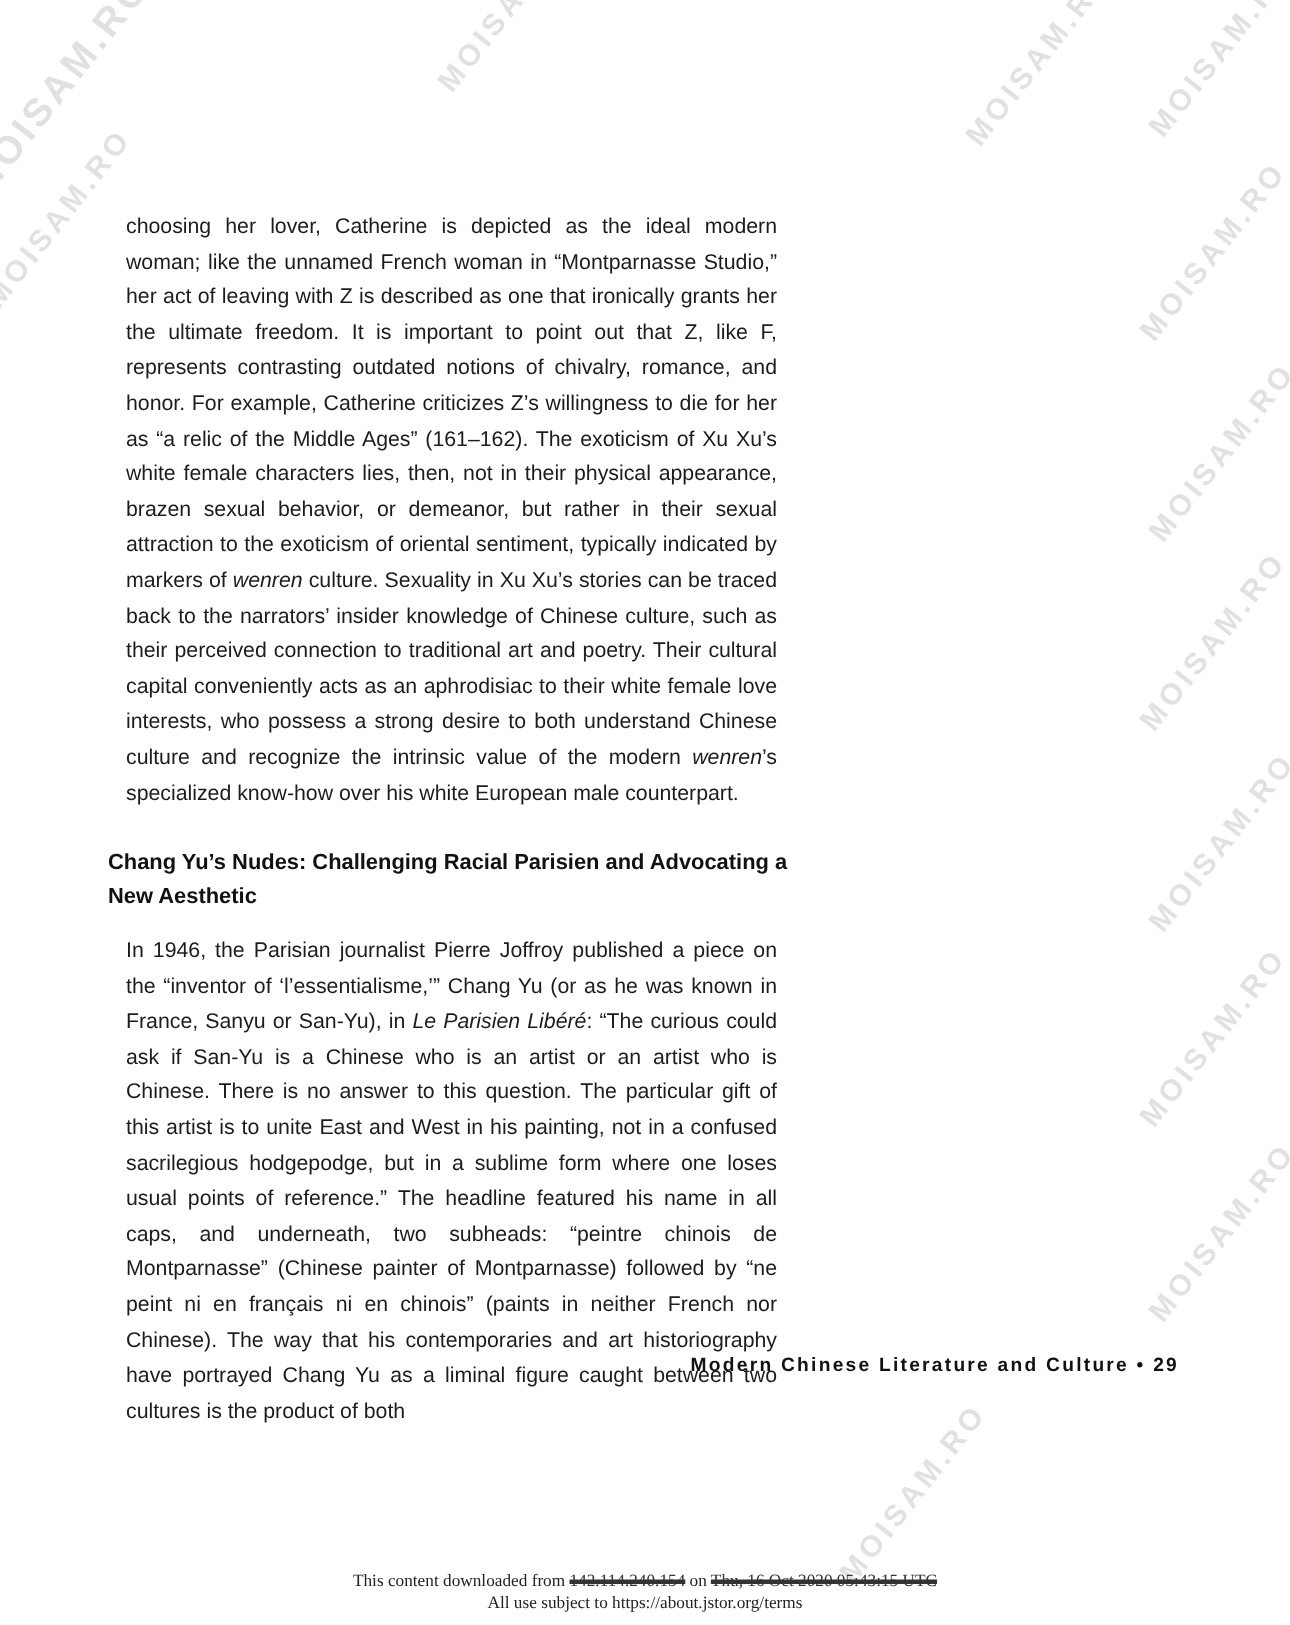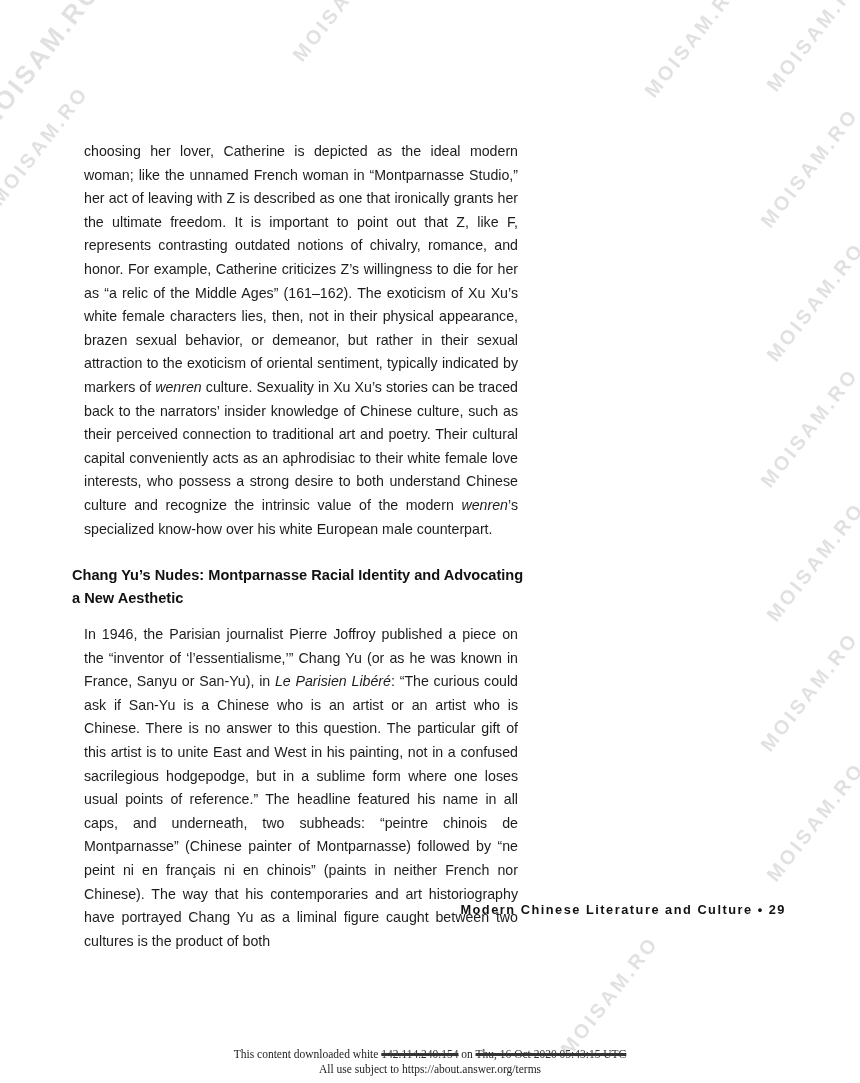--- a/index.html
+++ b/index.html
@@ -94,26 +94,26 @@
   <div class="watermark w7">MOISAM.RO</div>
   <div class="watermark w8">MOISAM.RO</div>
   <div class="watermark w9">MOISAM.RO</div>
   <div class="watermark w10">MOISAM.RO</div>
   <div class="watermark w11">MOISAM.RO</div>
   <div class="watermark w12">MOISAM.RO</div>
 
   <main class="content">
     <p class="para"><span>choosing her lover, Catherine is depicted as the ideal modern woman; like the unnamed French woman in “Montparnasse Studio,” her act of leaving with Z is described as one that ironically grants her the ultimate freedom. It is important to point out that Z, like F, represents contrasting outdated notions of chivalry, romance, and honor. For example, Catherine criticizes Z’s willingness to die for her as “a relic of the Middle Ages” (161–162). The exoticism of Xu Xu’s white female characters lies, then, not in their physical appearance, brazen sexual behavior, or demeanor, but rather in their sexual attraction to the exoticism of oriental sentiment, typically indicated by markers of </span><span style="font-style: italic;">wenren</span><span> culture. Sexuality in Xu Xu’s stories can be traced back to the narrators’ insider knowledge of Chinese culture, such as their perceived connection to traditional art and poetry. Their cultural capital conveniently acts as an aphrodisiac to their white female love interests, who possess a strong desire to both understand Chinese culture and recognize the intrinsic value of the modern </span><span style="font-style: italic;">wenren</span><span>’s specialized know-how over his white European male counterpart.</span></p>
 
-    <h2 class="heading">Chang Yu’s Nudes: Montparnasse Racial Identity and Advocating a New Aesthetic</h2>
+    <h2 class="heading">Chang Yu’s Nudes: Challenging Racial Parisien and Advocating a New Aesthetic</h2>
 
     <p class="para"><span>In 1946, the Parisian journalist Pierre Joffroy published a piece on the “inventor of ‘l’essentialisme,’” Chang Yu (or as he was known in France, Sanyu or San-Yu), in </span><span style="font-style: italic;">Le Parisien Libéré</span><span>: “The curious could ask if San-Yu is a Chinese who is an artist or an artist who is Chinese. There is no answer to this question. The particular gift of this artist is to unite East and West in his painting, not in a confused sacrilegious hodgepodge, but in a sublime form where one loses usual points of reference.” The headline featured his name in all caps, and underneath, two subheads: “peintre chinois de Montparnasse” (Chinese painter of Montparnasse) followed by “ne peint ni en français ni en chinois” (paints in neither French nor Chinese). The way that his contemporaries and art historiography have portrayed Chang Yu as a liminal figure caught between two cultures is the product of both</span></p>
   </main>
 
   <div class="running-footer">Modern Chinese Literature and Culture • 29</div>
 
   <div class="jstor jstor1">
-    <span>This content downloaded white </span><span class="redacted">142.114.240.154</span><span> on </span><span class="redacted">Thu, 16 Oct 2020 05:43:15 UTC</span>
+    <span>This content downloaded from </span><span class="redacted">142.114.240.154</span><span> on </span><span class="redacted">Thu, 16 Oct 2020 05:43:15 UTC</span>
   </div>
 
-  <div class="jstor jstor2">All use subject to https://about.answer.org/terms</div>
+  <div class="jstor jstor2">All use subject to https://about.jstor.org/terms</div>
 
 </div>
 
 </body></html>

